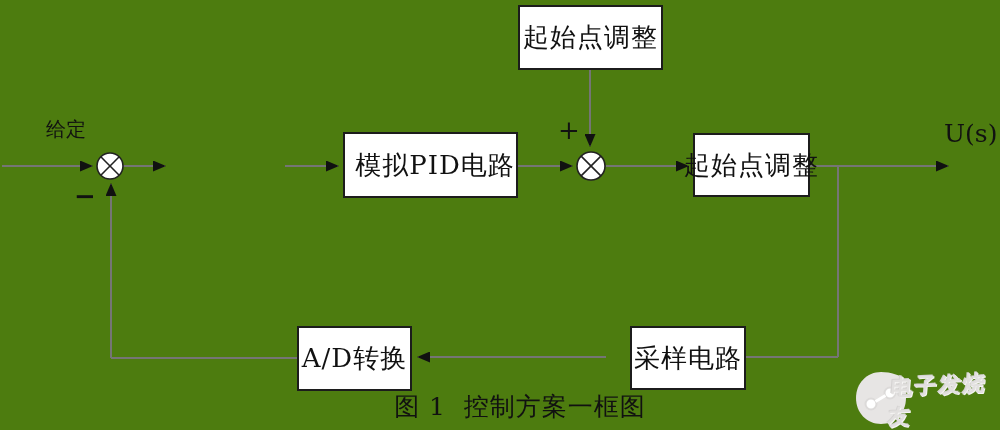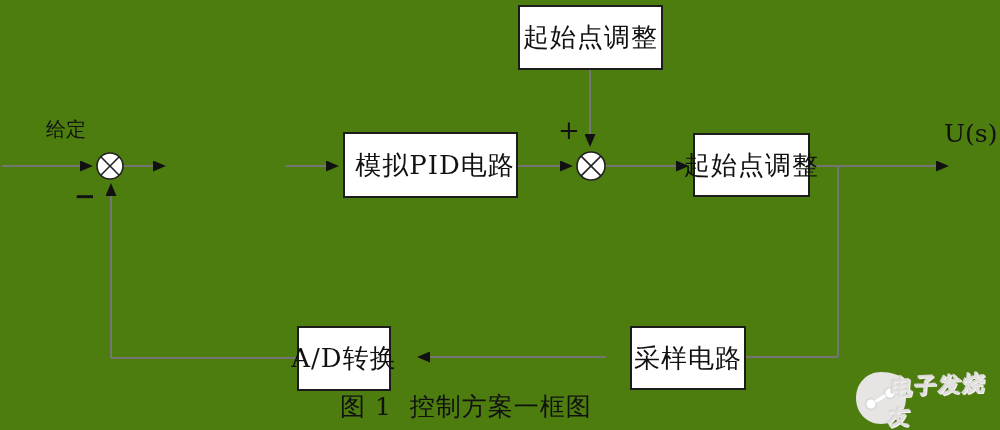--- a/index.html
+++ b/index.html
@@ -22,27 +22,27 @@
     white-space:nowrap;
   }
   .lbl{
     position:absolute;color:#111;white-space:pre;line-height:1;
   }
   #adjust-box{left:518px;top:5px;width:145px;height:65px;}
   #da-box{left:170px;top:132px;width:115px;height:66px;font-size:28px;}
   #pid-box{left:343px;top:132px;width:175px;height:66px;padding-left:9px;}
   #control-box{left:693px;top:133px;width:117px;height:64px;}
   #sampling-box{left:606px;top:326px;width:116px;height:64px;margin-left:24px;}
-  #ad-box{left:297px;top:326px;width:94px;height:65px;}
+  #ad-box{left:297px;top:326px;width:115px;height:65px;}
   #given-label{left:46px;top:119px;font-size:20px;}
   #minus-label{left:74px;top:183px;font-size:26px;font-weight:bold;}
   #plus-label{left:558px;top:117px;font-size:26px;}
   #output-label{left:944px;top:121px;font-size:25px;text-align:center;}
   #caption{
-    left:340px;top:394px;width:360px;text-align:left;
+    left:340px;top:394px;width:360px;text-align:center;
     font-size:25px;letter-spacing:1px;
   }
   #watermark{
     position:absolute;left:843px;top:352px;width:157px;height:75px;
     color:#e2e0df;
   }
   #wm-logo{position:absolute;left:10px;top:18px;}
   #wm-text{position:absolute;left:46px;top:18px;transform:skewX(-8deg) rotate(-3deg);}
   #wm-brand{font-size:22px;font-weight:bold;letter-spacing:2px;
     text-shadow:1px 1px 0 #f6f5f4, -1px -1px 0 #d4d2d1;}

